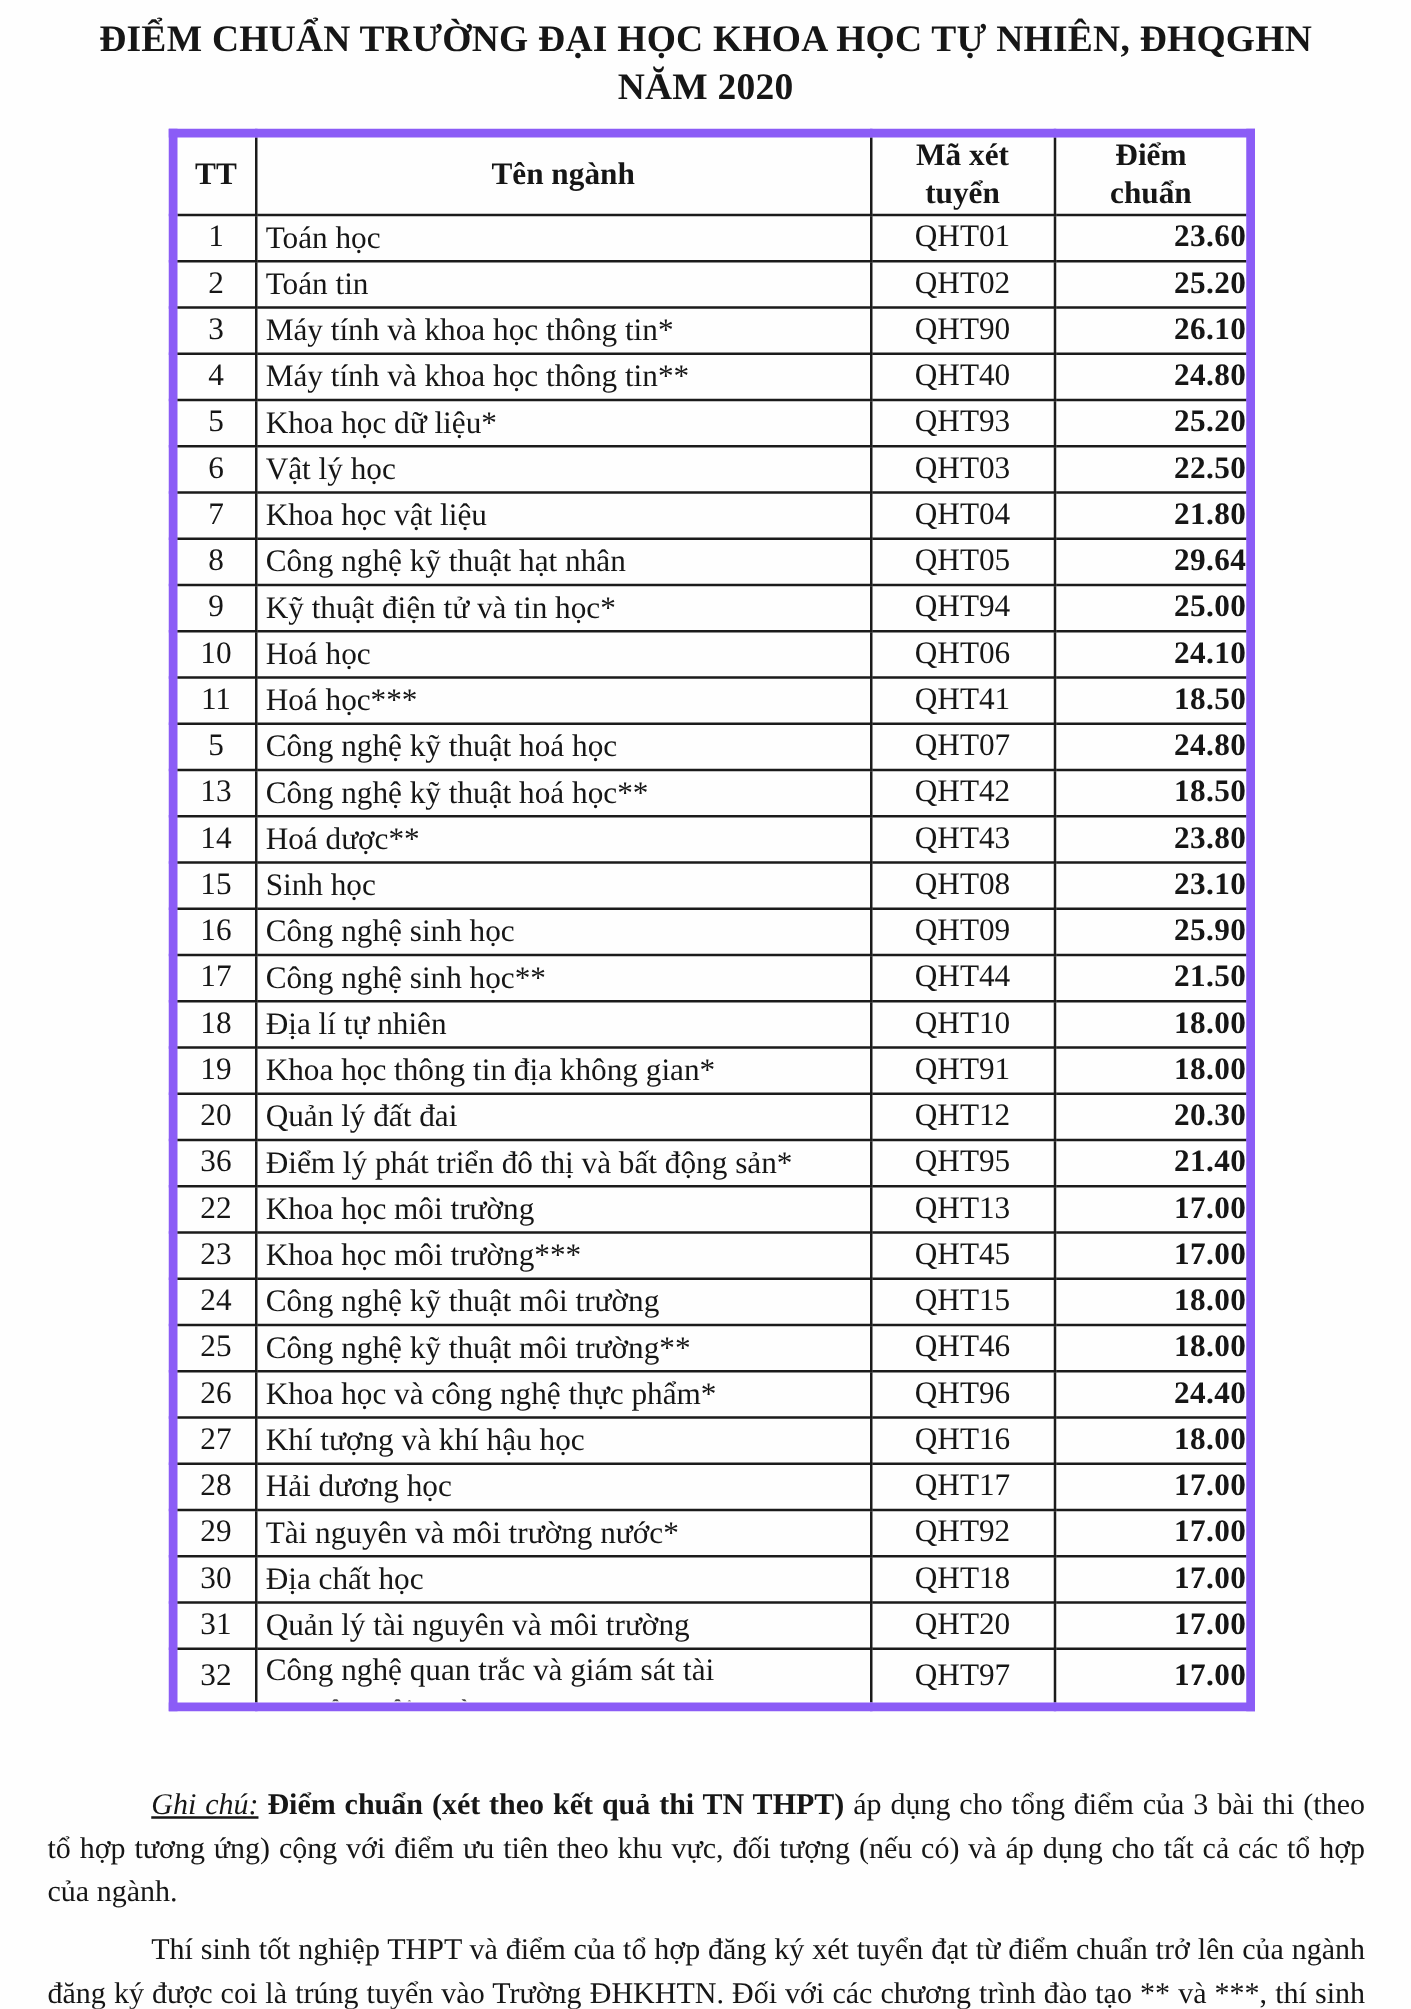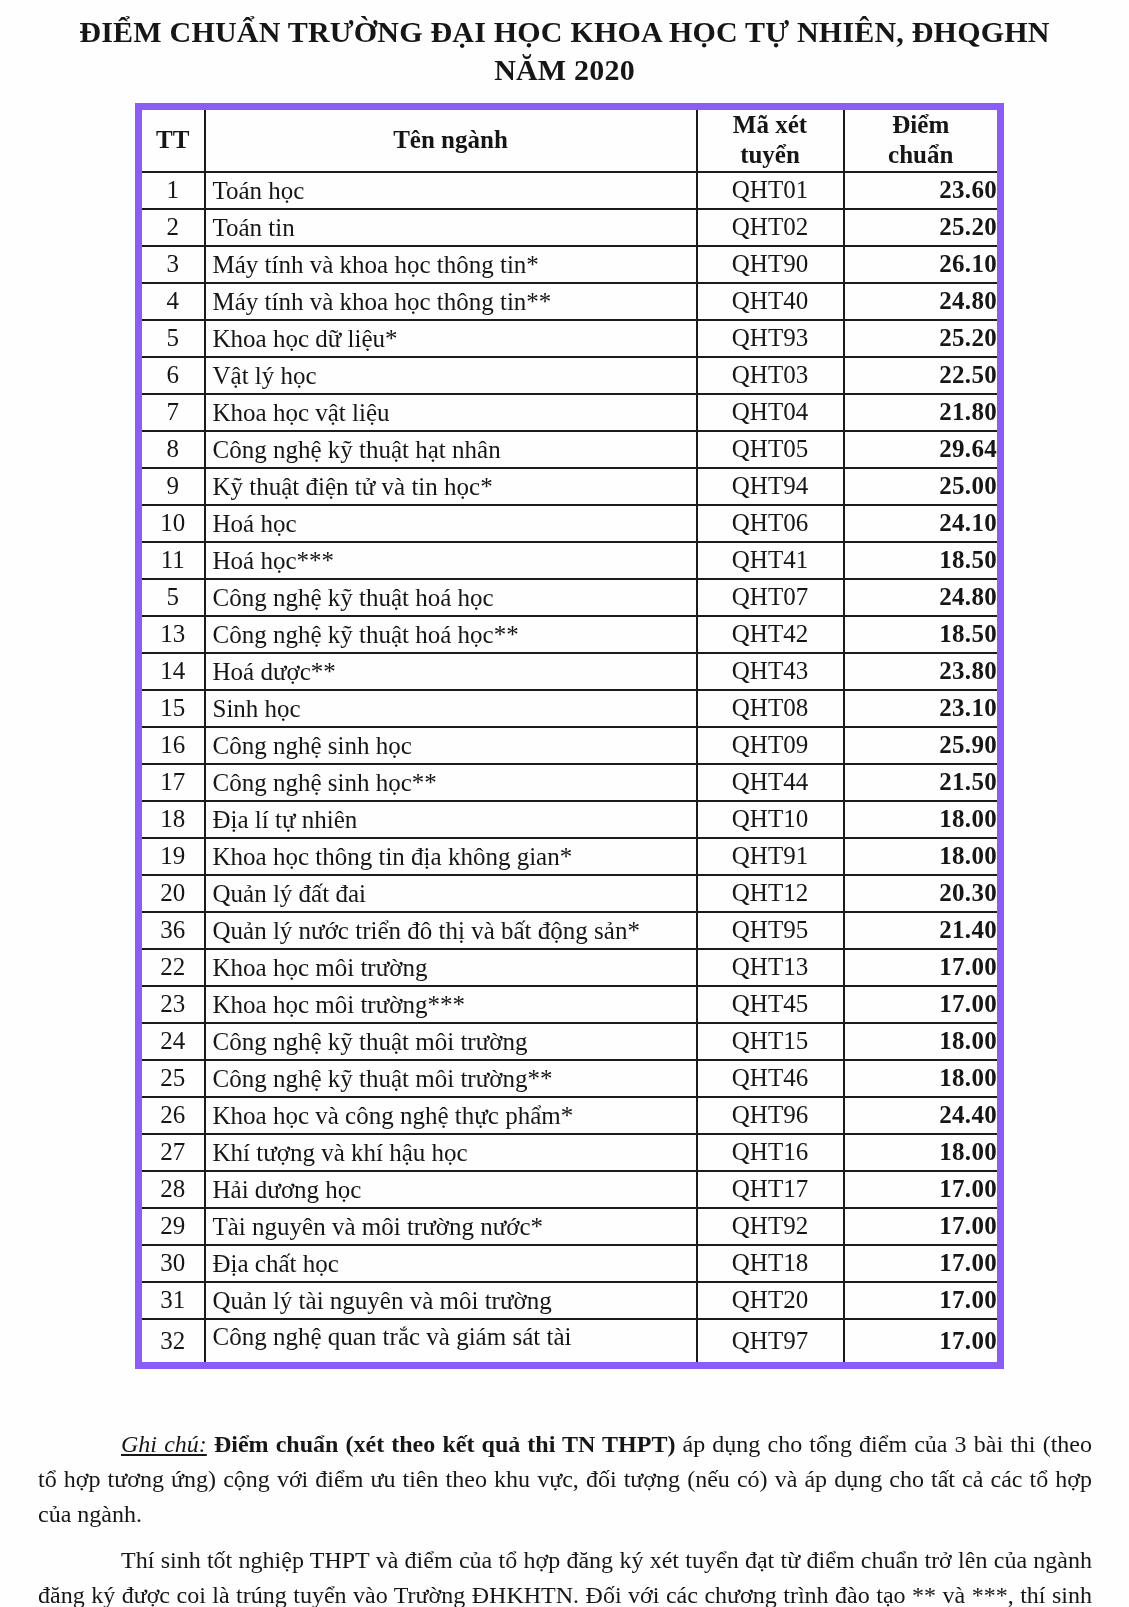--- a/index.html
+++ b/index.html
@@ -290,21 +290,21 @@
       <td class="name">
         <div class="nm"><span class="l1">Quản lý đất đai</span><span class="l2"></span></div>
       </td>
       <td class="code">QHT12</td>
       <td class="score">20.30</td>
     </tr>
 
     <tr>
       <td class="tt">36</td>
       <td class="name">
-        <div class="nm"><span class="l1">Quản lý nước triển đô thị và bất động sản*</span><span class="l2"></span></div>
+        <div class="nm"><span class="l1">Điểm lý phát triển đô thị và bất động sản*</span><span class="l2"></span></div>
       </td>
       <td class="code">QHT95</td>
       <td class="score">21.40</td>
     </tr>
 
     <tr>
       <td class="tt">22</td>
       <td class="name">
         <div class="nm"><span class="l1">Khoa học môi trường</span><span class="l2"></span></div>
       </td>

